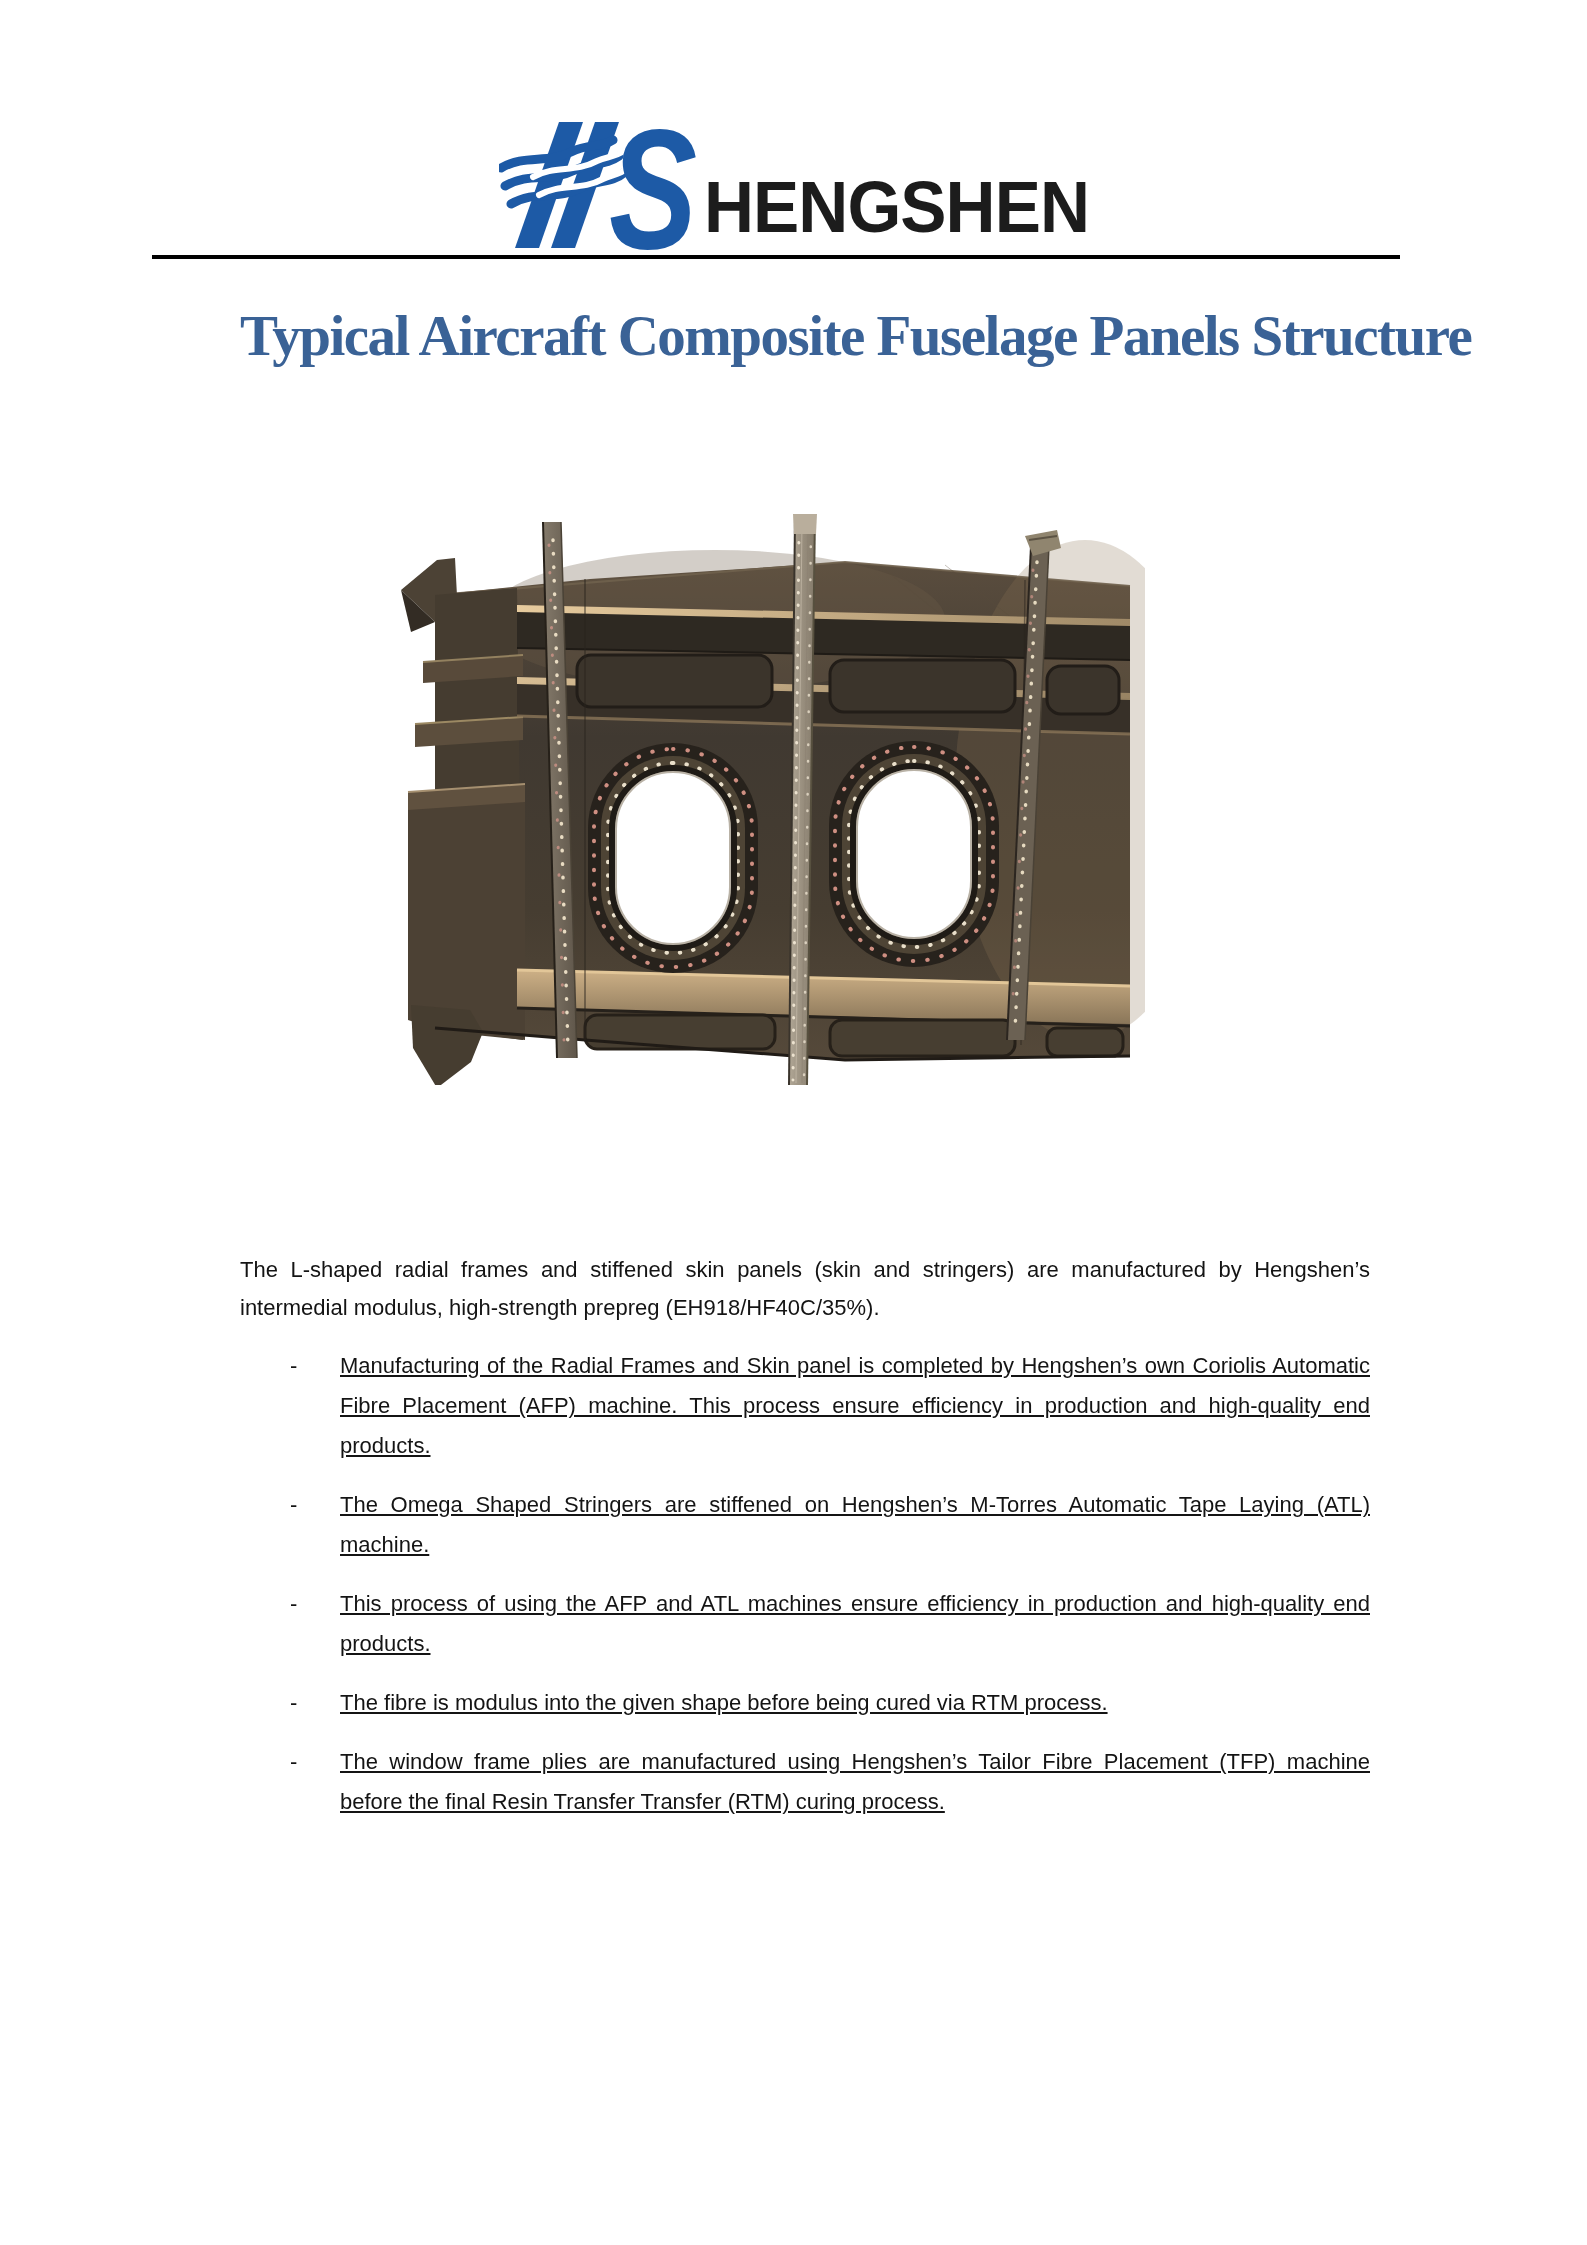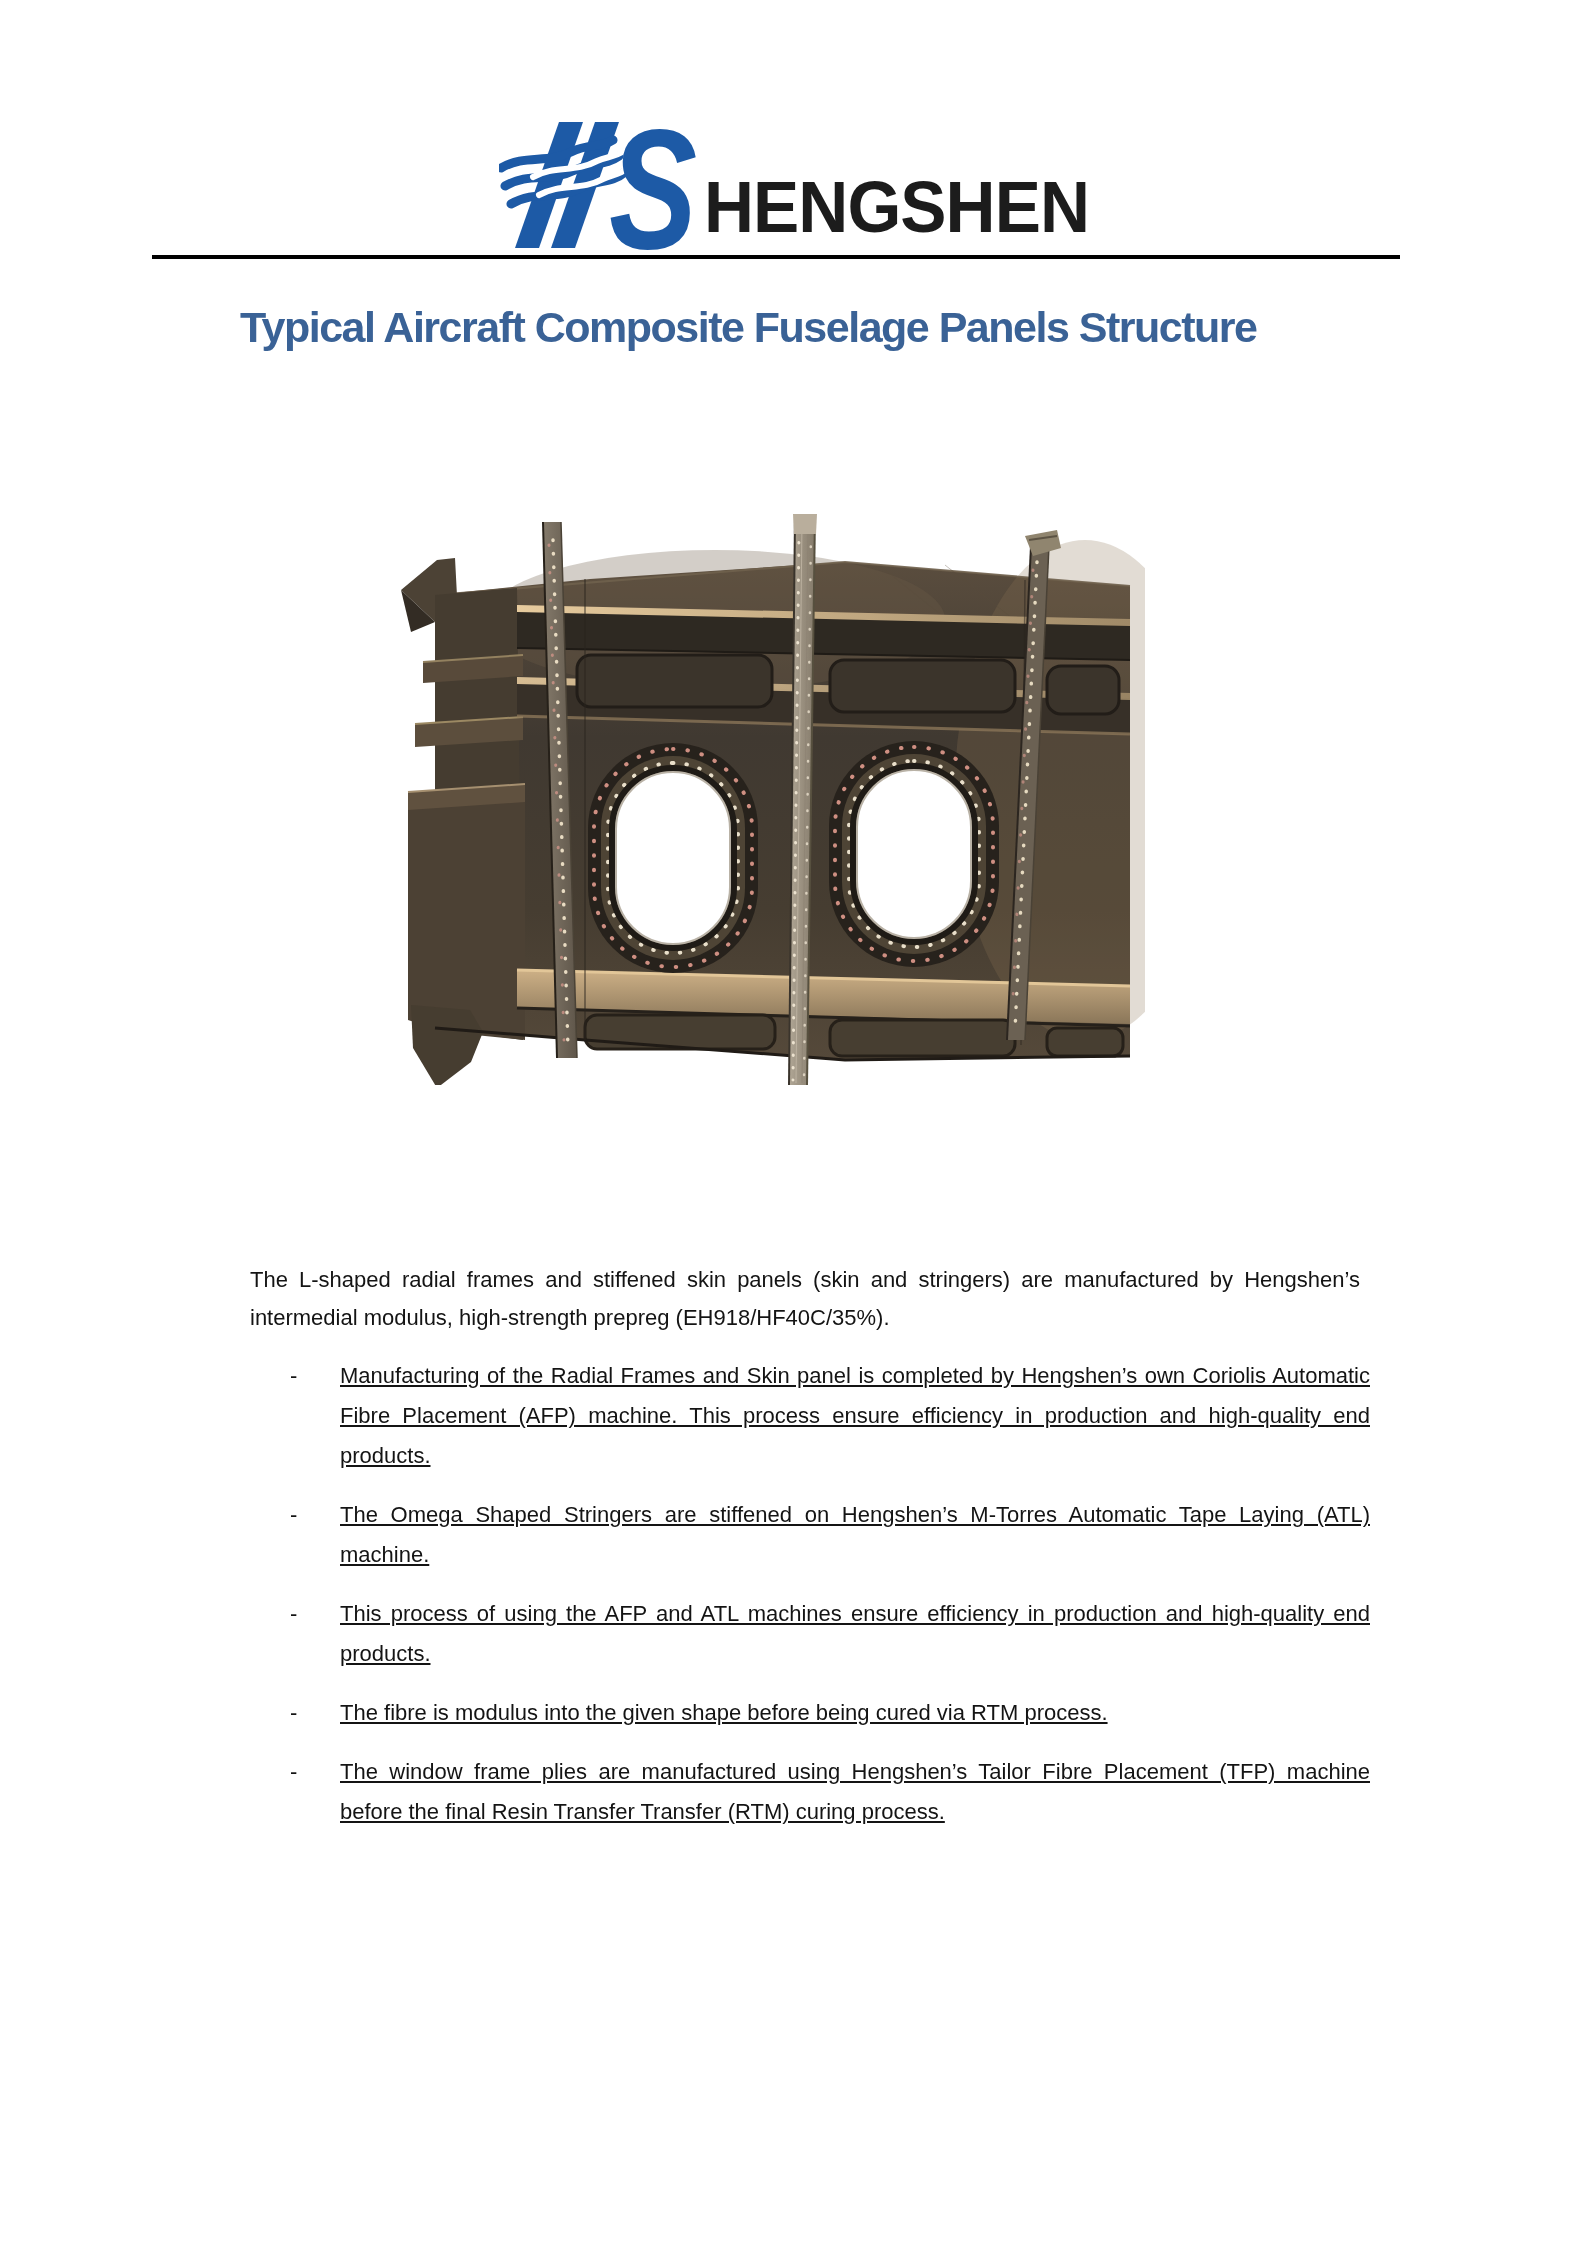--- a/index.html
+++ b/index.html
@@ -8,30 +8,30 @@
     font-family:"Liberation Sans", sans-serif; color:#111; overflow:hidden;
   }
   
   .logo { position:absolute; top:106px; left:50%; transform:translateX(-50%);
           width:590px; height:160px; }
   
   .rule { position:absolute; top:255px; left:152px; width:1248px; height:4px;
           background:#000; }
   
   .title { position:absolute; top:303px; left:240px; width:1160px;
-           font-size:43px; font-weight:bold; letter-spacing:-1.5px;
-           color:#3a6296; white-space:nowrap; }
+           font-size:57px; font-weight:bold; letter-spacing:-1.5px;
+           color:#3a6296; white-space:nowrap;font-family:Liberation Serif, serif; }
   
   .photo { position:absolute; top:500px; left:285px; width:860px; height:585px; }
   .photo svg { display:block; width:100%; height:100%; }
   
   .bodytext { position:absolute; top:1251px; left:240px; width:1130px;
               font-size:22px; line-height:38px; text-align:justify;
               color:#141414; }
-  .para { margin:10px; }
+  .para { margin:0; }
   .bullet { display:flex; margin-top:19px; line-height:40px; }
   .bullet .dash { flex:0 0 100px; box-sizing:border-box; padding-left:50px;
                   text-align:left; }
   .bullet .btext { flex:1; text-align:justify;text-decoration:underline; }
   .blist2 { margin-top:8px; }
   .para2 { margin-top:72px; }
 </style>
 </head>
 <body>
 

